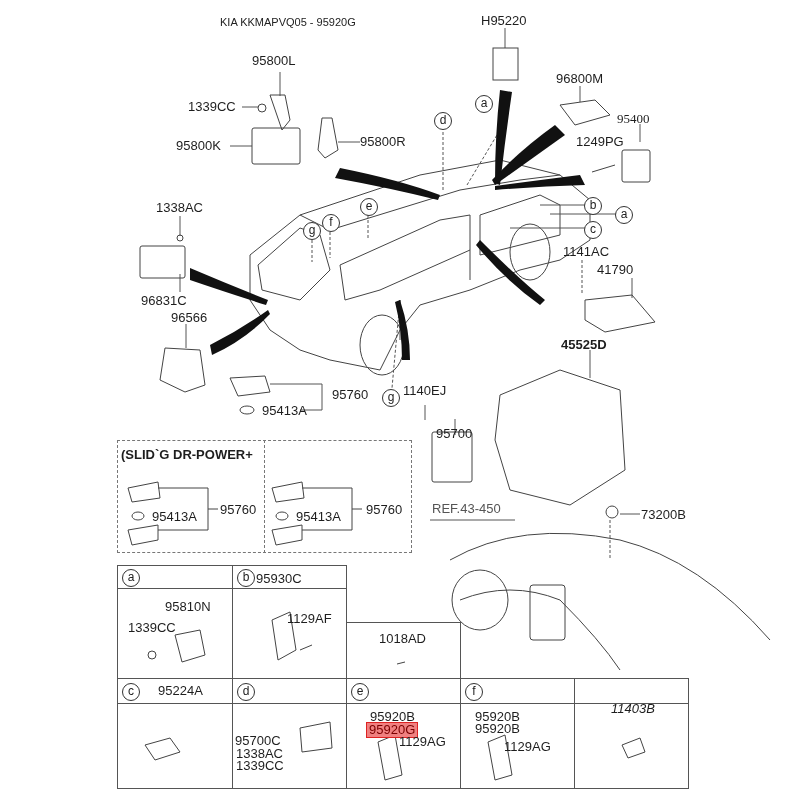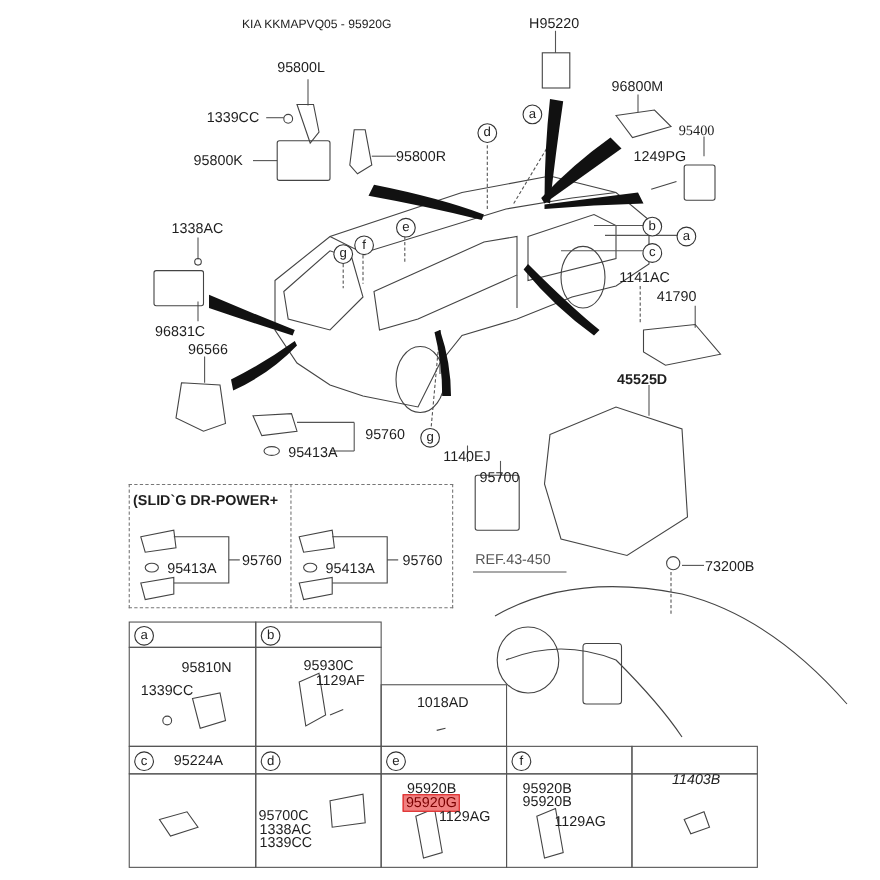--- a/index.html
+++ b/index.html
@@ -136,21 +136,21 @@
 <div class="lbl" style="left:617px;top:112px;font-family:Liberation Serif, serif;">95400</div>
 <div class="lbl" style="left:576px;top:135px;">1249PG</div>
 <div class="lbl" style="left:156px;top:201px;">1338AC</div>
 <div class="lbl" style="left:141px;top:294px;">96831C</div>
 <div class="lbl" style="left:171px;top:311px;">96566</div>
 <div class="lbl" style="left:332px;top:388px;">95760</div>
 <div class="lbl" style="left:262px;top:404px;">95413A</div>
 <div class="lbl" style="left:563px;top:245px;">1141AC</div>
 <div class="lbl" style="left:597px;top:263px;">41790</div>
 <div class="lbl" style="left:561px;top:338px;font-weight:bold;">45525D</div>
-<div class="lbl" style="left:403px;top:408px;">1140EJ</div>
+<div class="lbl" style="left:403px;top:384px;">1140EJ</div>
 <div class="lbl" style="left:436px;top:427px;">95700</div>
 <div class="lbl" style="left:432px;top:502px;color:#555;">REF.43-450</div>
 <div class="lbl" style="left:641px;top:508px;">73200B</div>
 
 <div class="circ" style="left:475px;top:95px;">a</div>
 <div class="circ" style="left:434px;top:112px;">d</div>
 <div class="circ" style="left:584px;top:197px;">b</div>
 <div class="circ" style="left:615px;top:206px;">a</div>
 <div class="circ" style="left:584px;top:221px;">c</div>
 <div class="circ" style="left:303px;top:222px;">g</div>
@@ -187,21 +187,21 @@
 <div class="circ" style="left:237px;top:569px;">b</div>
 <div class="circ" style="left:122px;top:683px;">c</div>
 <div class="circ" style="left:237px;top:683px;">d</div>
 <div class="circ" style="left:351px;top:683px;">e</div>
 <div class="circ" style="left:465px;top:683px;">f</div>
 <div class="lbl" style="left:158px;top:684px;">95224A</div>
 <div class="lbl" style="left:611px;top:702px;font-style:italic;">11403B</div>
 
 <div class="lbl" style="left:165px;top:600px;">95810N</div>
 <div class="lbl" style="left:128px;top:621px;">1339CC</div>
-<div class="lbl" style="left:256px;top:598px;margin-left:20px;">95930C</div>
+<div class="lbl" style="left:256px;top:572px;">95930C</div>
 <div class="lbl" style="left:287px;top:612px;">1129AF</div>
 <div class="lbl" style="left:379px;top:632px;">1018AD</div>
 <div class="lbl" style="left:235px;top:734px;">95700C</div>
 <div class="lbl" style="left:236px;top:747px;">1338AC</div>
 <div class="lbl" style="left:236px;top:759px;">1339CC</div>
 <div class="lbl" style="left:370px;top:710px;">95920B</div>
 <div class="lbl hl" style="left:366px;top:722px;">95920G</div>
 <div class="lbl" style="left:399px;top:735px;">1129AG</div>
 <div class="lbl" style="left:475px;top:710px;">95920B</div>
 <div class="lbl" style="left:475px;top:722px;">95920B</div>

